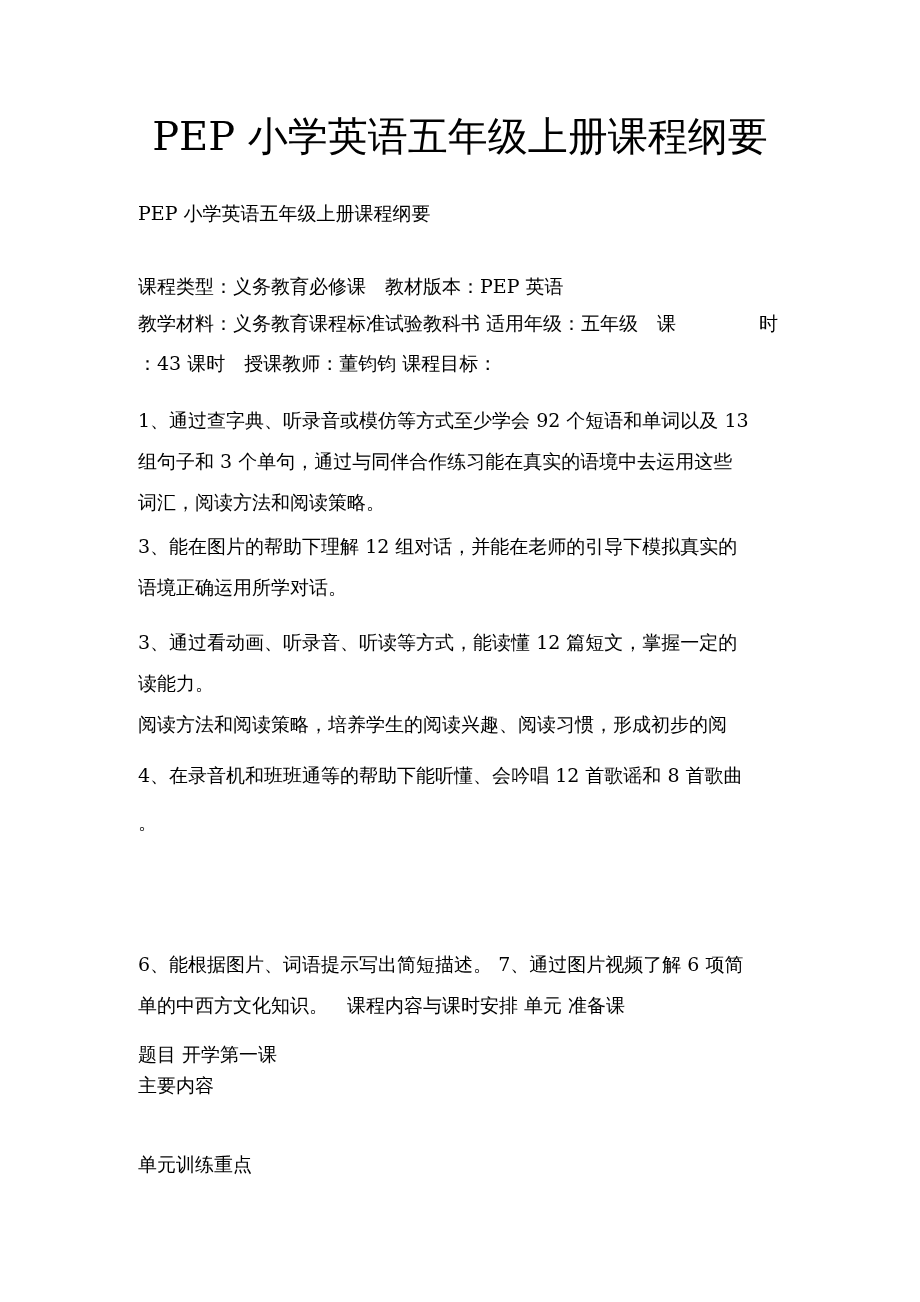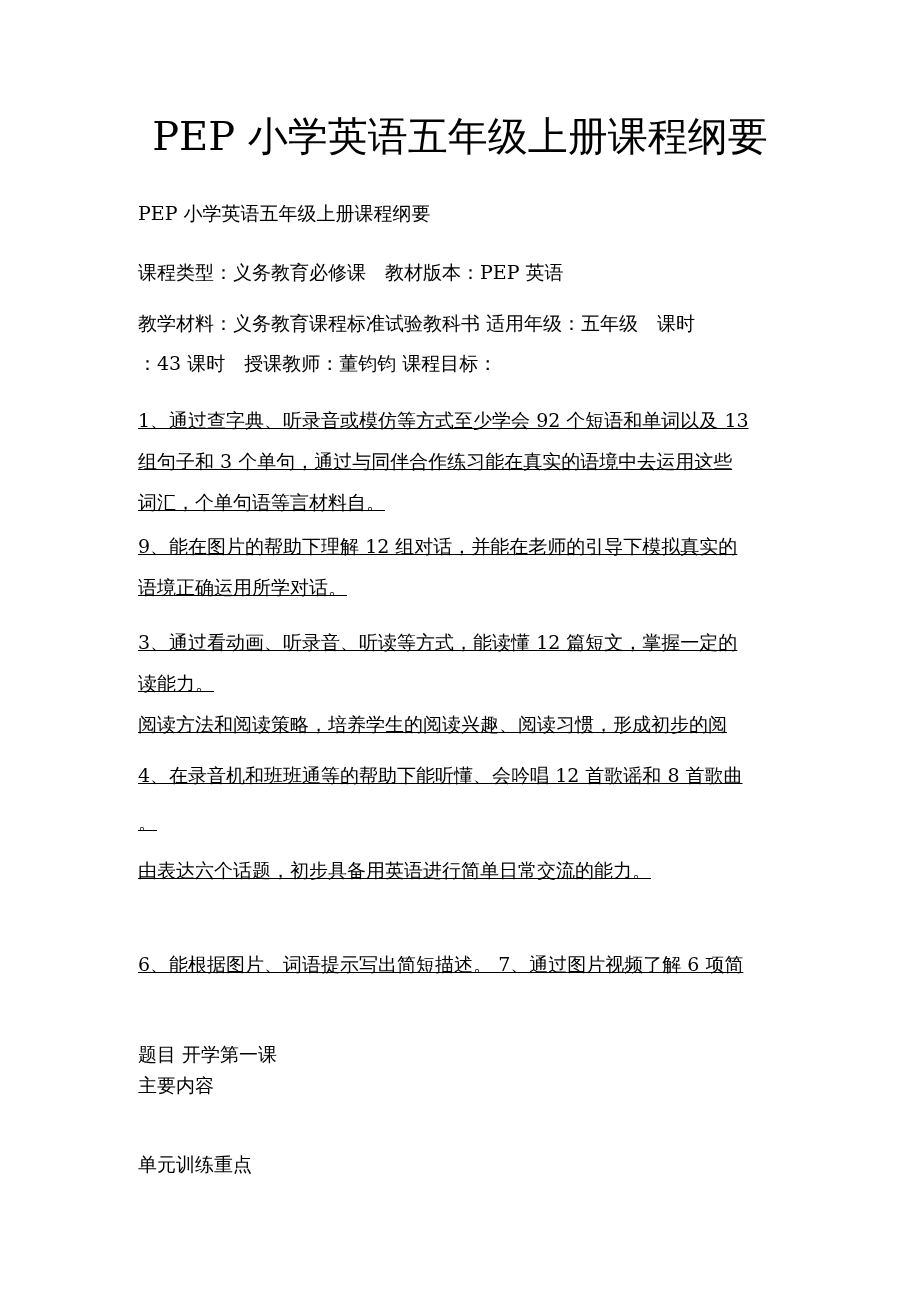--- a/index.html
+++ b/index.html
@@ -4,71 +4,71 @@
 <style>
   html, body { margin: 0; padding: 0; background: #ffffff; }
   body { width: 920px; height: 1302px; position: relative; overflow: hidden;
          font-family: "DejaVu Serif", "Liberation Serif", serif; color: #000; }
   .page { position: absolute; left: 0; top: 0; width: 920px; height: 938px; }
   .title { position: absolute; left: 0; width: 920px; top: 108px; text-align: center;
            font-size: 40px; line-height: 56px; font-weight: normal; margin: 0; letter-spacing: 0px; }
   .line { position: absolute; left: 138px; width: 650px; font-size: 19px; line-height: 28px;
           white-space: nowrap; margin: 0; }
   .para { position: absolute; left: 138px; width: 650px; font-size: 19px; line-height: 41px; margin: 0; }
-  .para .l { display: block; white-space: nowrap; text-decoration: underline; }
-  .split { display: flex; width: 640px; }
+  .para .l { display: block; white-space: nowrap; }
+  .split { display: flex; justify-content: space-between; width: 640px; }
 </style>
 </head>
 <body>
 
 <div class="page">
 
   <h1 class="title">PEP 小学英语五年级上册课程纲要</h1>
 
   <p class="line" style="top:199px">PEP 小学英语五年级上册课程纲要</p>
 
-  <p class="line" style="top:258px">课程类型：义务教育必修课　教材版本：PEP 英语</p>
+  <p class="line" style="top:272px">课程类型：义务教育必修课　教材版本：PEP 英语</p>
 
   <div class="line" style="top:309px">
     <div class="split">
       <span>教学材料：义务教育课程标准试验教科书 适用年级：五年级　课</span>
       <span>时</span>
     </div>
   </div>
 
   <p class="line" style="top:349px">：43 课时　授课教师：董钧钧 课程目标：</p>
 
   <div class="para" style="top:400px">
     <span class="l">1、通过查字典、听录音或模仿等方式至少学会 92 个短语和单词以及 13</span>
     <span class="l">组句子和 3 个单句，通过与同伴合作练习能在真实的语境中去运用这些</span>
-    <span class="l">词汇，个单句语等言材料自。</span>
+    <span class="l">词汇，阅读方法和阅读策略。</span>
   </div>
 
   <div class="para" style="top:526px">
-    <span class="l">9、能在图片的帮助下理解 12 组对话，并能在老师的引导下模拟真实的</span>
+    <span class="l">3、能在图片的帮助下理解 12 组对话，并能在老师的引导下模拟真实的</span>
     <span class="l">语境正确运用所学对话。</span>
   </div>
 
   <div class="para" style="top:622px">
     <span class="l">3、通过看动画、听录音、听读等方式，能读懂 12 篇短文，掌握一定的</span>
     <span class="l">读能力。</span>
     <span class="l">阅读方法和阅读策略，培养学生的阅读兴趣、阅读习惯，形成初步的阅</span>
   </div>
 
   <div class="para" style="top:755px">
     <span class="l">4、在录音机和班班通等的帮助下能听懂、会吟唱 12 首歌谣和 8 首歌曲</span>
     <span class="l" style="margin-top:6px">。</span>
   </div>
 
   <div class="para" style="top:850px">
-    <span class="l">由表达六个话题，初步具备用英语进行简单日常交流的能力。</span>
   </div>
 
   <div class="para" style="top:944px">
     <span class="l">6、能根据图片、词语提示写出简短描述。 7、通过图片视频了解 6 项简</span>
+    <span class="l">单的中西方文化知识。　课程内容与课时安排 单元 准备课</span>
   </div>
 
   <p class="line" style="top:1040px">题目 开学第一课</p>
 
   <p class="line" style="top:1071px">主要内容</p>
 
   <p class="line" style="top:1150px">单元训练重点</p>
 
 </div>
 

